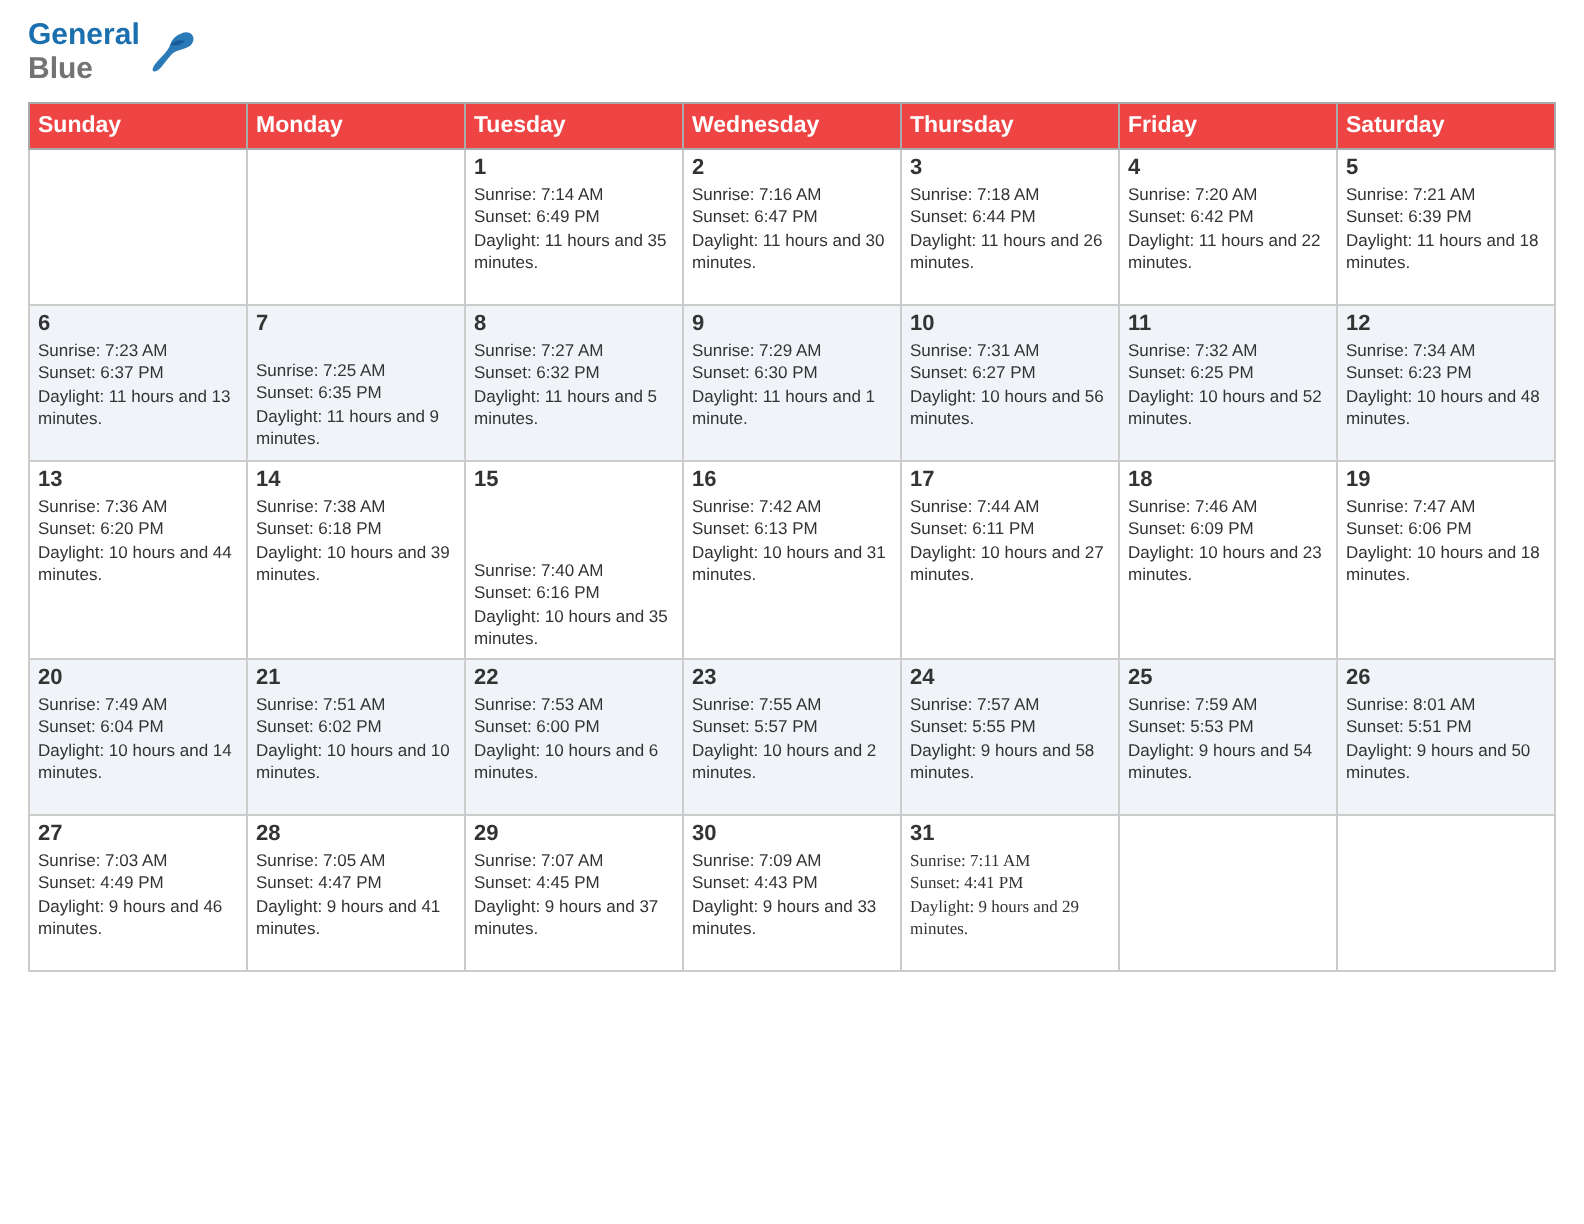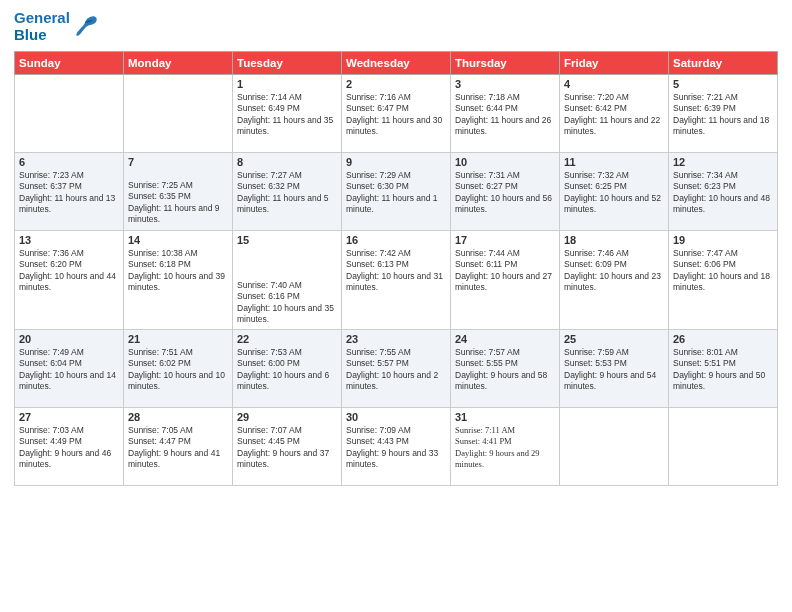--- a/index.html
+++ b/index.html
@@ -108,21 +108,21 @@
 </head>
 <body>
 <div class="page">
 
 <div class="header">
   <div class="logo">
     <div>
       <div class="logo-text">
         <span>General</span>
       </div>
-      <div class="logo-text" style="color:#0369a1;">Blue</div>
+      <div class="logo-text" style="color:#737373;">Blue</div>
     </div>
     <svg class="logo-bird" viewBox="0 0 30 30">
       <path d="M20 4 C24 2 28 5 26 9 C24 13 18 12 15 15 C12 18 10 22 7 24 C5 25 4 24 5 22 C7 18 13 14 14 10 C15 7 17 5 20 4Z" fill="#2a7ab8"></path>
       <path d="M14 10 C16 8 19 7 22 8 C20 10 17 11 14 10Z" fill="#1a5a98"></path>
     </svg>
   </div>
   <div class="title-block">
     <div class="month-title"></div>
     <div class="location"></div>
   </div>
@@ -221,21 +221,21 @@
         </tr>
         <tr>
           <td>
             <span class="day-num">13</span>
             <div class="day-info" style="white-space: pre-line;">Sunrise: 7:36 AM
 Sunset: 6:20 PM
 Daylight: 10 hours and 44 minutes.</div>
           </td>
           <td>
             <span class="day-num">14</span>
-            <div class="day-info" style="white-space: pre-line;">Sunrise: 10:38 AM
+            <div class="day-info" style="white-space: pre-line;">Sunrise: 7:38 AM
 Sunset: 6:18 PM
 Daylight: 10 hours and 39 minutes.</div>
           </td>
           <td>
             <span class="day-num">15</span>
             <div class="day-info" style="white-space: pre-line; margin-top: 34px;">Sunrise: 7:40 AM
 Sunset: 6:16 PM
 Daylight: 10 hours and 35 minutes.</div>
           </td>
           <td>

